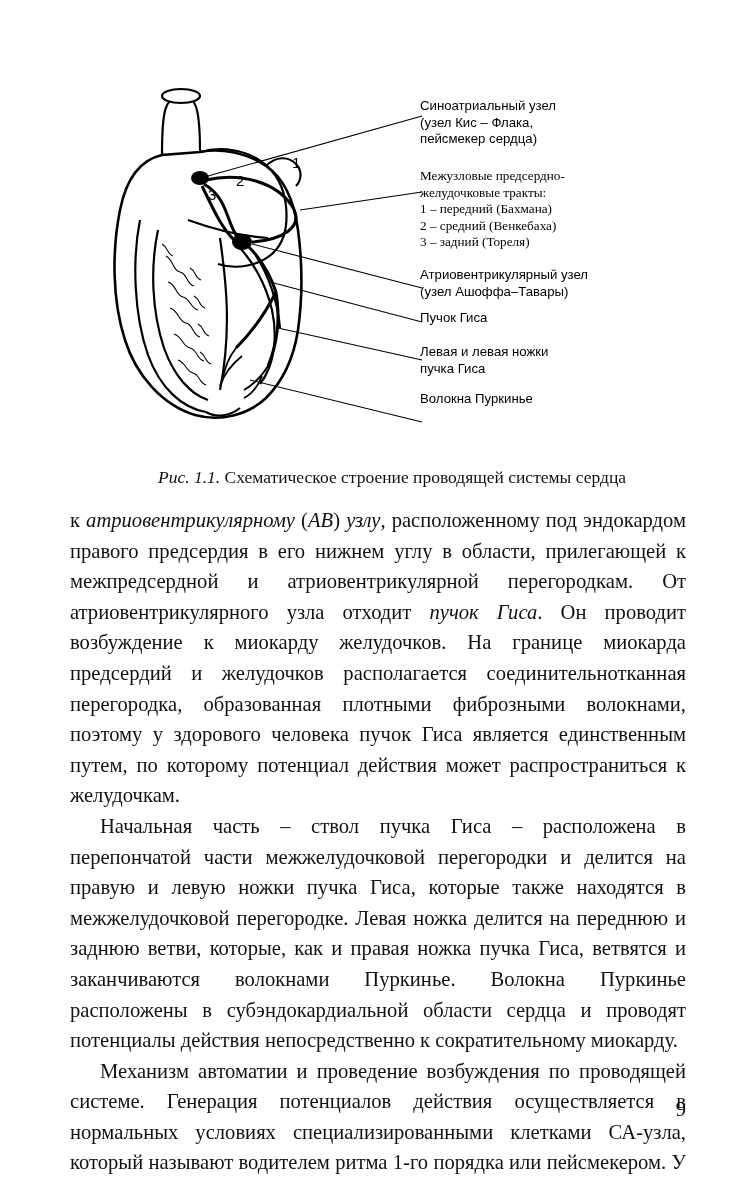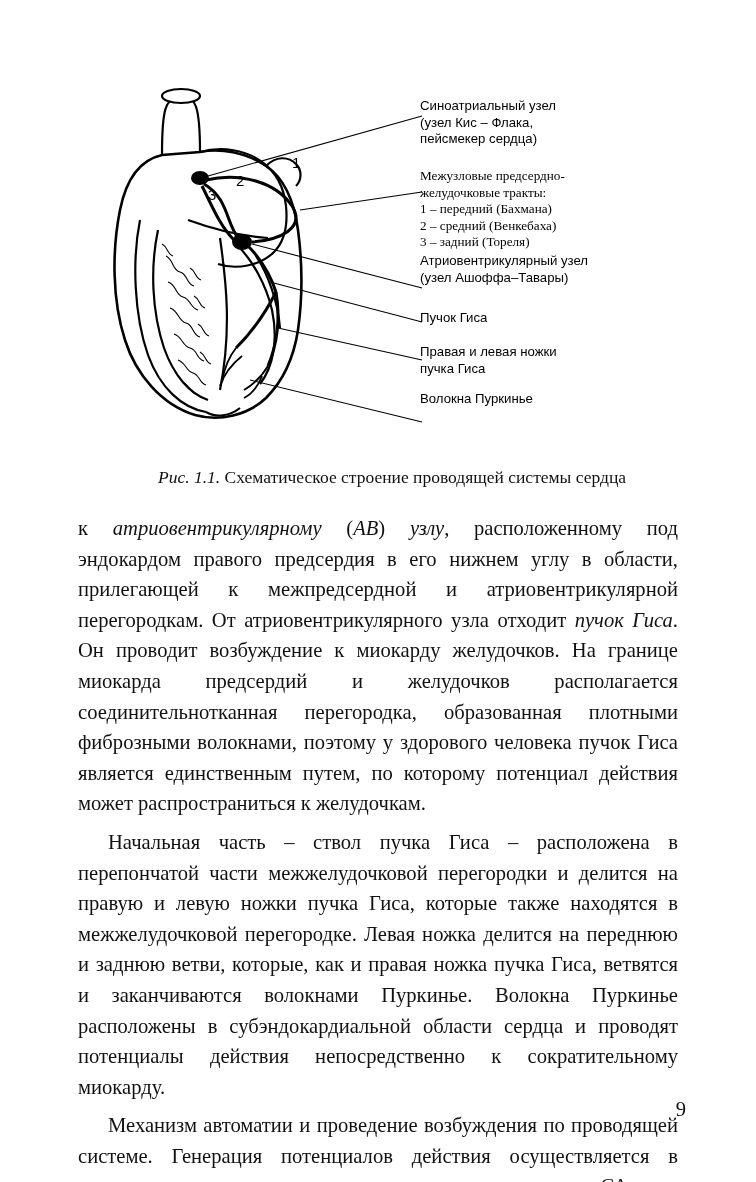--- a/index.html
+++ b/index.html
@@ -45,21 +45,21 @@
     line-height: 16.5px;
     color: #000;
   }
   .label-grp {
     position: absolute;
     left: 0;
     white-space: pre-line;
   }
   .l1 { top: 38px; }
   .l2 { top: 108px; font-family: Liberation Serif, serif; }
-  .l3 { top: 193px; }
+  .l3 { top: 207px; }
   .l4 { top: 250px; }
   .l5 { top: 284px; }
   .l6 { top: 331px; }
 
   
   .caption {
     position: absolute;
     left: 70px;
     top: 466px;
     width: 616px;
@@ -77,21 +77,21 @@
     position: absolute;
     left: 70px;
     top: 505px;
     width: 616px;
     font-size: 20.6px;
     line-height: 30.6px;
     text-align: justify;
     text-justify: inter-word;
   }
   .body-text p {
-    margin: 8px;
+    margin: 0;
   }
   .body-text p.indent {
     text-indent: 30px;
   }
   .it { font-style: italic; }
   .bd { font-weight: normal; }
 
   
   .page-number {
     position: absolute;
@@ -192,21 +192,21 @@
 (узел Кис – Флака,
 пейсмекер сердца)</div>
       <div class="label-grp l2">Межузловые предсердно-
 желудочковые тракты:
 1 – передний (Бахмана)
 2 – средний (Венкебаха)
 3 – задний (Тореля)</div>
       <div class="label-grp l3">Атриовентрикулярный узел
 (узел Ашоффа–Тавары)</div>
       <div class="label-grp l4">Пучок Гиса</div>
-      <div class="label-grp l5">Правая и левая ножки
+      <div class="label-grp l5">Левая и левая ножки
 пучка Гиса</div>
       <div class="label-grp l6">Волокна Пуркинье</div>
     </div>
   </div>
 
   <div class="caption">
     <span class="num">Рис. 1.1.</span><span> Схематическое строение проводящей системы сердца</span>
   </div>
 
   <div class="body-text">

